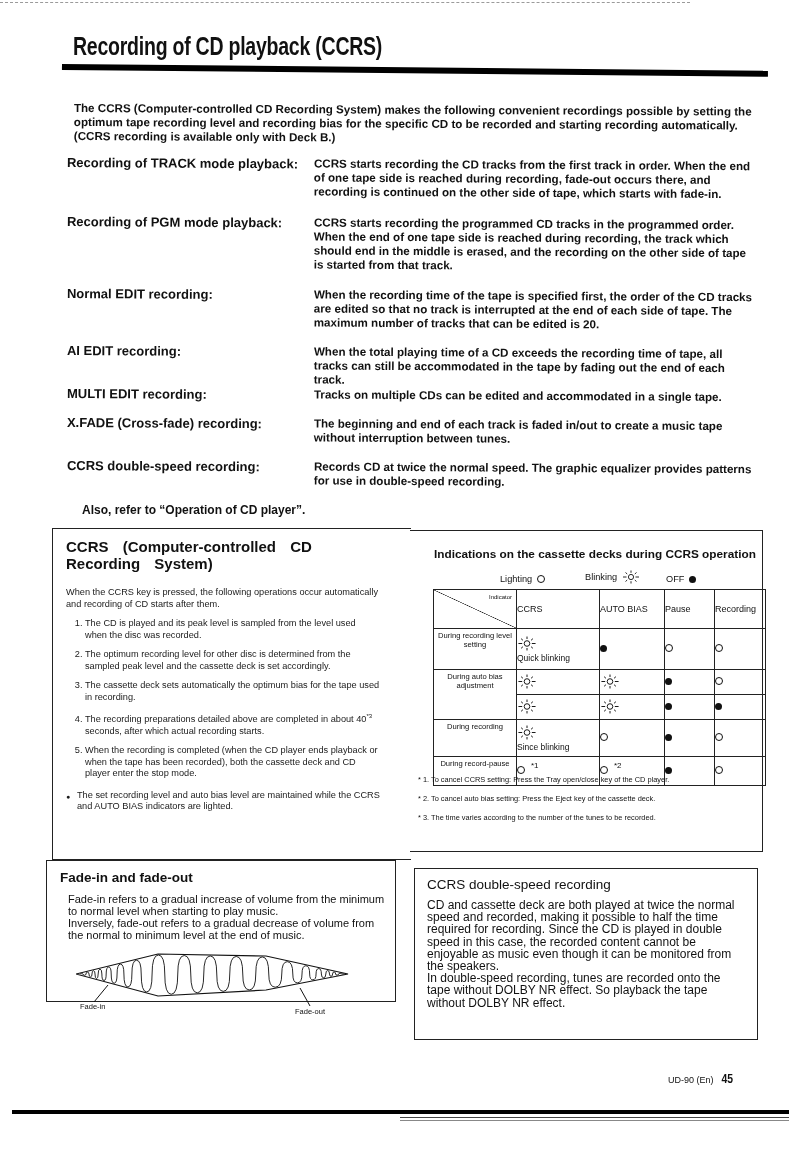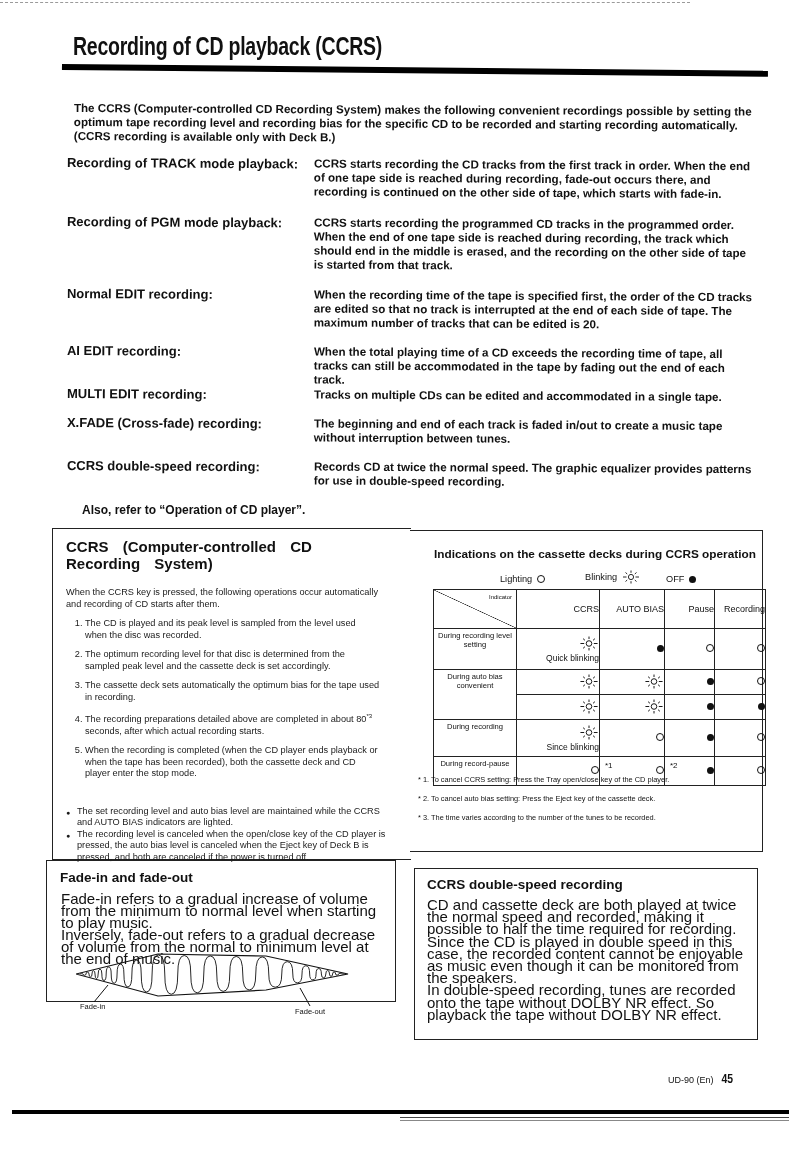--- a/index.html
+++ b/index.html
@@ -19,50 +19,50 @@
   .box { position: absolute; border: 1px solid #222; }
   .box-ccrs { left: 52px; top: 528px; width: 358px; height: 330px; border-right: none; border-bottom: 1px solid #222; }
   .box-ind { left: 410px; top: 530px; width: 352px; height: 320px; border-left: none; }
   .box-fade { left: 46px; top: 860px; width: 348px; height: 140px; }
   .box-dbl { left: 414px; top: 868px; width: 342px; height: 170px; }
 
   .h-ccrs { position: absolute; left: 66px; top: 538px; width: 320px; font-size: 15px; line-height: 17px; font-weight: bold; word-spacing: 10px; }
   .ccrs-body { position: absolute; left: 66px; top: 587px; width: 322px; font-size: 9.2px; line-height: 11.5px; color: #1a1a1a; }
   .ccrs-body ol { margin: 0; padding: 0 0 0 11px; }
   .ccrs-body ol li { margin: 8px; }
-  .ccrs-body ul { margin: 26px 0 0 0; padding: 0 0 0 11px; list-style: none; }
+  .ccrs-body ul { margin: 10px 0 0 0; padding: 0 0 0 11px; list-style: none; }
   .ccrs-body ul li { position: relative; margin: 0; }
   .ccrs-body ul li::before { content: "●"; position: absolute; left: -11px; font-size: 7px; top: 1px; }
   sup { font-size: 6px; }
 
   .h-ind { position: absolute; left: 434px; top: 547px; font-size: 11.8px; font-weight: bold; white-space: nowrap; }
   .legend { position: absolute; top: 574px; font-size: 9.2px; display: flex; align-items: center; gap: 5px; white-space: nowrap; }
   .sym-open { display: inline-block; width: 6px; height: 6px; border: 1px solid #111; border-radius: 50%; }
   .sym-fill { display: inline-block; width: 7px; height: 7px; background: #111; border-radius: 50%; }
   .sym-blink { display: inline-block; width: 18px; height: 14px; vertical-align: middle; }
 
   table.ind { position: absolute; left: 433px; top: 589px; border-collapse: collapse; font-size: 9px; }
-  table.ind td { border: 1px solid #222; text-align: right; vertical-align: middle; padding: 0; }
+  table.ind td { border: 1px solid #222; text-align: left; vertical-align: middle; padding: 0; }
   table.ind td.rowh { text-align: center; font-size: 7.6px; line-height: 9px; padding: 2px; vertical-align: top; }
   .diag { position: relative; width: 82px; height: 38px; background: linear-gradient(to top right, transparent calc(50% - 0.6px), #222 50%, transparent calc(50% + 0.6px)); }
   .diag span { position: absolute; right: 4px; top: 4px; font-size: 6px; }
   .cell-note { position: relative; }
   .cell-note .fn { position: absolute; font-size: 8px; top: -5px; left: 14px; }
 
   .footnotes { position: absolute; left: 418px; top: 775px; width: 345px; font-size: 7.4px; line-height: 10px; }
   .footnotes div { margin-bottom: 9px; }
 
   .h-fade { position: absolute; left: 60px; top: 870px; font-size: 13.5px; font-weight: bold; }
-  .fade-body { position: absolute; left: 61px; top: 893px; width: 322px; font-size: 15px; line-height: 12px; }
+  .fade-body { position: absolute; left: 68px; top: 893px; width: 322px; font-size: 11px; line-height: 12px; }
   .fade-svg { position: absolute; left: 76px; top: 952px; }
   .fade-lbl-in { position: absolute; left: 80px; top: 1002px; font-size: 7.5px; }
   .fade-lbl-out { position: absolute; left: 295px; top: 1007px; font-size: 7.5px; }
 
-  .h-dbl { position: absolute; left: 427px; top: 877px; font-size: 13.5px; font-weight: bold; }
-  .dbl-body { position: absolute; left: 427px; top: 899px; width: 320px; font-size: 15px; line-height: 12.2px; }
+  .h-dbl { position: absolute; left: 427px; top: 877px; font-size: 13.5px; font-weight: normal; }
+  .dbl-body { position: absolute; left: 427px; top: 899px; width: 320px; font-size: 12px; line-height: 12.2px; }
 
   .pageno { position: absolute; left: 668px; top: 1071px; font-size: 9px; display: flex; align-items: baseline; gap: 6px; }
   .pageno b { font-size: 13px; transform: scaleX(0.8); display: inline-block; }
   .bottom-rule { position: absolute; left: 12px; top: 1110px; width: 777px; height: 4px; background: #000; }
   .bottom-rule2 { position: absolute; left: 400px; top: 1117px; width: 389px; height: 2px; border-top: 1px solid #444; border-bottom: 1px solid #888; }
 </style>
 </head>
 <body>
 
 <div class="topdash"></div>
@@ -101,28 +101,27 @@
 </div>
 
 <div class="also">Also, refer to “Operation of CD player”.</div>
 
 <div class="box box-ccrs"></div>
 <div class="h-ccrs">CCRS (Computer-controlled CD Recording System)</div>
 <div class="ccrs-body">
   <div>When the CCRS key is pressed, the following operations occur automatically and recording of CD starts after them.</div>
   <ol>
     <li>The CD is played and its peak level is sampled from the level used when the disc was recorded.</li>
-    <li>The optimum recording level for that disc is determined from the sampled peak level and the cassette deck is set accordingly.</li>
+    <li>The optimum recording level for other disc is determined from the sampled peak level and the cassette deck is set accordingly.</li>
     <li>The cassette deck sets automatically the optimum bias for the tape used in recording.</li>
-    <li><span>The recording preparations detailed above are completed in about 80</span><sup>*3</sup><span> seconds, after which actual recording starts.</span></li>
+    <li><span>The recording preparations detailed above are completed in about 40</span><sup>*3</sup><span> seconds, after which actual recording starts.</span></li>
     <li>When the recording is completed (when the CD player ends playback or when the tape has been recorded), both the cassette deck and CD player enter the stop mode.</li>
   </ol>
   <ul>
     <li>The set recording level and auto bias level are maintained while the CCRS and AUTO BIAS indicators are lighted.</li>
-    <li>The recording level is canceled when the open/close key of the CD player is pressed, the auto bias level is canceled when the Eject key of Deck B is pressed, and both are canceled if the power is turned off.</li>
   </ul>
 </div>
 
 <div class="box box-ind"></div>
 <div class="h-ind">Indications on the cassette decks during CCRS operation</div>
 
 <div class="legend" style="left:500px">
   <span>Lighting</span>
   <span class="sym-open"></span>
 </div>
@@ -176,21 +175,21 @@
                 <line x1="14.5" y1="11.5" x2="12.8" y2="10"></line>
               </g>
             </svg></div>
           <div style="font-size:8.5px">Quick blinking</div>
         </td>
     <td><span class="sym-fill"></span></td>
     <td><span class="sym-open"></span></td>
     <td><span class="sym-open"></span></td>
   </tr>
   <tr>
-    <td class="rowh" rowspan="2">During auto bias convenient</td>
+    <td class="rowh" rowspan="2">During auto bias adjustment</td>
     <td style="height:24px">
           <div class="blinkcell"><svg width="20" height="15" viewBox="0 0 18 14">
               <circle cx="9" cy="7" r="2.6" fill="none" stroke="#111" stroke-width="0.9"></circle>
               <g stroke="#111" stroke-width="0.9">
                 <line x1="9" y1="0.5" x2="9" y2="2.8"></line>
                 <line x1="9" y1="11.2" x2="9" y2="13.5"></line>
                 <line x1="1" y1="7" x2="4.5" y2="7"></line>
                 <line x1="13.5" y1="7" x2="17" y2="7"></line>
                 <line x1="3.5" y1="2.5" x2="5.2" y2="4"></line>
                 <line x1="14.5" y1="2.5" x2="12.8" y2="4"></line>

